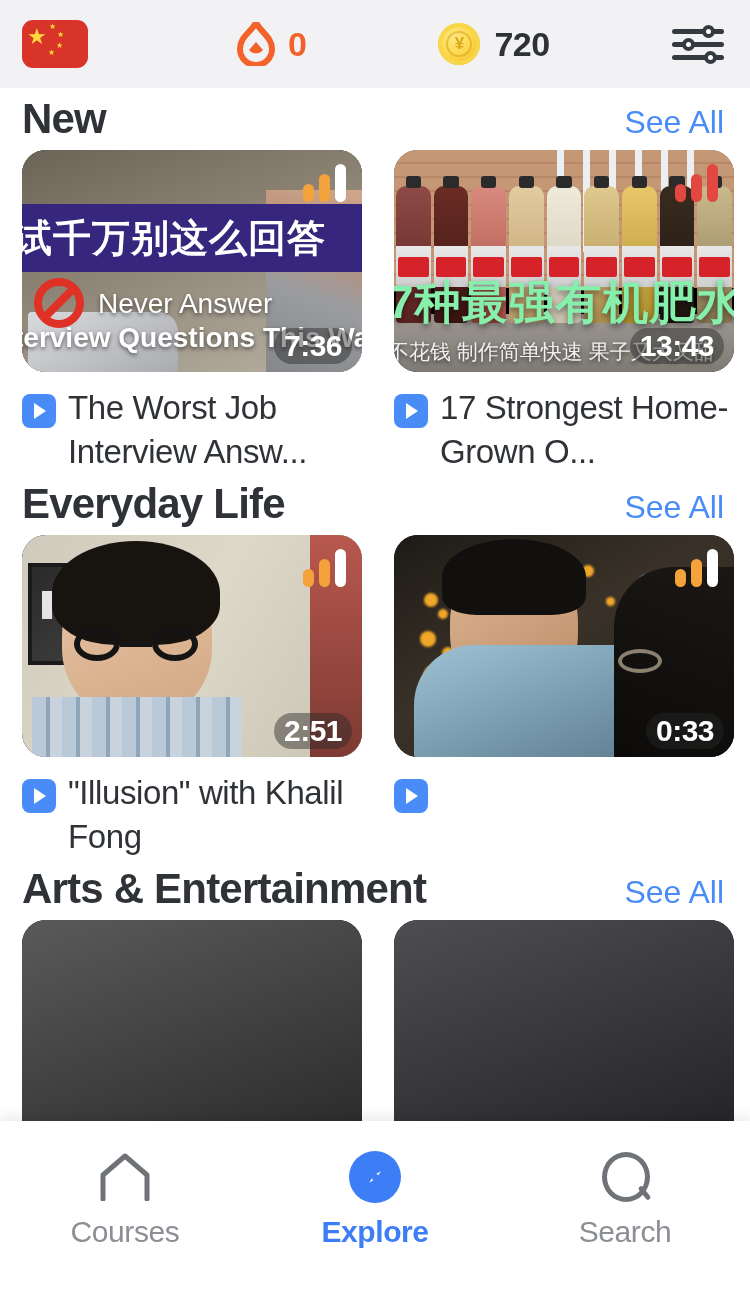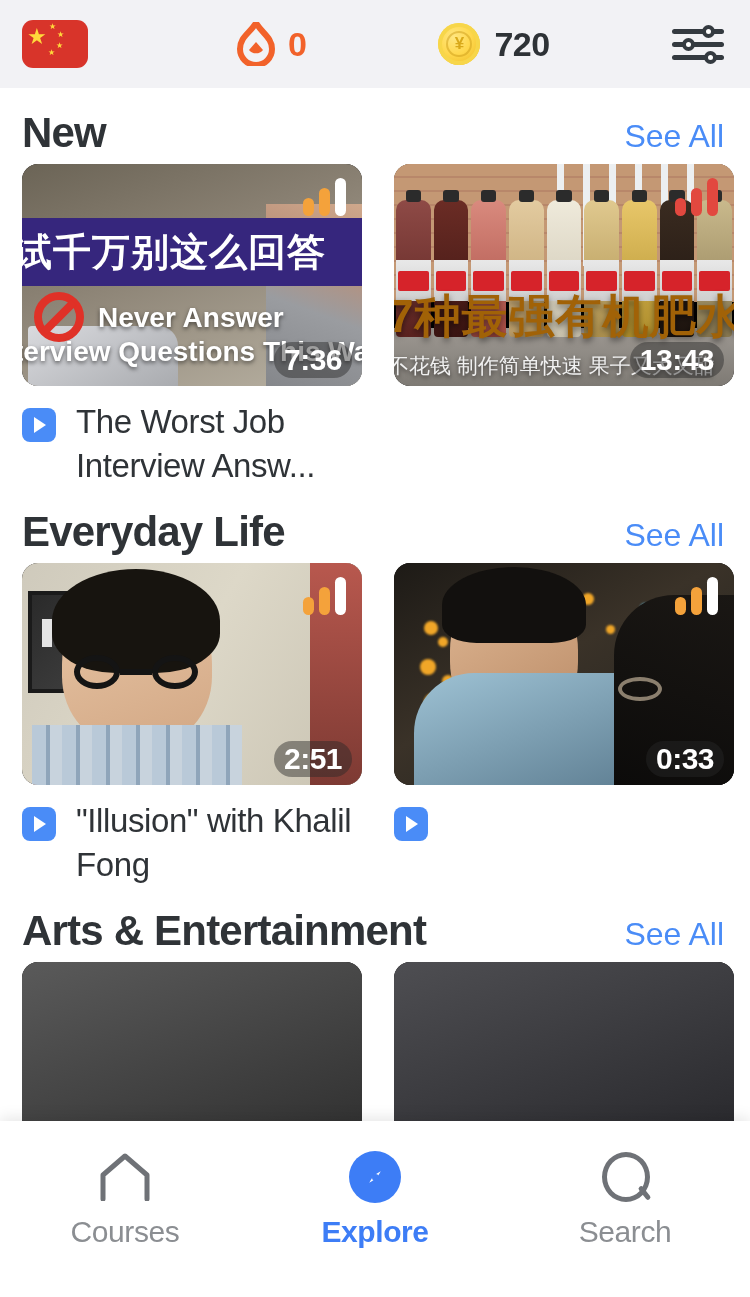--- a/index.html
+++ b/index.html
@@ -46,58 +46,58 @@
   .sl-row.r3 { top:31px; }
   .sl-knob { position:absolute; width:13px; height:13px; border-radius:50%;
     background:#fff; border:4px solid #343a40; }
   .sl-knob.k1 { top:1px; left:30px; }
   .sl-knob.k2 { top:14px; left:10px; }
   .sl-knob.k3 { top:27px; left:32px; }
 
   
   .content { position:absolute; top:88px; left:0; width:750px; height:1033px; background:#fff; overflow:hidden; }
 
-  .section { margin-top:14px; }
+  .section { }
   .sec-head { display:flex; align-items:baseline; justify-content:space-between;
     padding:0 26px 0 22px; height:62px; }
   .sec-title { font-size:42px; font-weight:bold; color:#2f3337; letter-spacing:-0.8px; line-height:62px; }
   .see-all { font-size:32px; font-weight:normal; color:#4a8cf7; line-height:62px; }
 
   .row { display:flex; gap:32px; padding-left:22px; }
   .card { width:340px; flex:0 0 auto; }
 
-  .thumb { width:340px; height:222px; border-radius:16px; position:relative;
+  .thumb { width:340px; height:222px; border-radius:24px; position:relative;
     overflow:hidden; background:#000; }
   .thumb-img { position:absolute; inset:0; }
 
   .bars { position:absolute; top:14px; right:16px; display:flex; align-items:flex-end; gap:5px; z-index:6; }
   .bar { width:11px; border-radius:6px; }
   .bar.b1 { height:18px; } .bar.b2 { height:28px; } .bar.b3 { height:38px; }
 
   .dur { position:absolute; right:10px; bottom:8px; z-index:6;
     font-size:30px; font-weight:bold; color:#fff; padding:1px 10px;
     background:rgba(40,40,40,.45); border-radius:18px; letter-spacing:-0.5px; }
 
-  .card-title { display:flex; gap:20px; padding-top:14px; }
+  .card-title { display:flex; gap:12px; padding-top:14px; }
   .play { width:34px; height:34px; border-radius:8px; background:#4a8cf7;
     flex:0 0 auto; position:relative; margin-top:8px; }
   .play::after { content:""; position:absolute; left:12px; top:9px;
     border-left:12px solid #fff; border-top:8px solid transparent; border-bottom:8px solid transparent; }
   .ttext { font-size:33px; color:#2f3337; line-height:1.32; letter-spacing:-0.4px; }
 
   
   .t1 { background:linear-gradient(160deg,#6b6456 0%,#8a8173 40%,#b9b2a3 100%); }
   .t1-banner { position:absolute; left:-8px; top:54px; width:348px; height:68px;
     background:#36267d; display:flex; align-items:center; }
   .t1-banner span { font-size:38px; font-weight:bold; color:#fff; white-space:nowrap; letter-spacing:1px; }
   .t1-noentry { position:absolute; left:12px; top:128px; width:50px; height:50px;
     border-radius:50%; border:8px solid #e03127; }
   .t1-noentry::after { content:""; position:absolute; left:-4px; top:13px; width:42px; height:8px;
     background:#e03127; transform:rotate(-45deg); }
-  .t1-l1 { position:absolute; left:68px; top:138px; font-size:28px; font-weight:bold; color:#fff;
+  .t1-l1 { position:absolute; left:68px; top:138px; font-size:28px; font-weight:normal; color:#fff;
     text-shadow:0 2px 4px rgba(0,0,0,.55); white-space:nowrap;padding-left:8px; }
   .t1-l2 { position:absolute; left:-8px; top:172px; font-size:28px; font-weight:bold; color:#fff;
     text-shadow:0 2px 4px rgba(0,0,0,.55); white-space:nowrap; }
   .t1-person { position:absolute; right:0; top:40px; width:96px; height:182px;
     background:linear-gradient(200deg,#cfa88c 0%,#b9907a 30%,#9a9ca0 58%,#85878b 100%); }
   .t1-lap { position:absolute; left:6px; bottom:0; width:150px; height:60px;
     background:linear-gradient(150deg,#d9dade,#a9abaf); border-radius:4px 20px 0 0; }
 
   .t2 { background:linear-gradient(180deg,#caa88c 0%,#d8c2a4 30%,#b8ad9a 75%,#8d8madd 100%); }
   .t2-wall { position:absolute; inset:0 0 38% 0; background:
@@ -109,21 +109,21 @@
     display:flex; gap:3px; padding:0 2px; }
   .btl { flex:1; border-radius:10px 10px 4px 4px; position:relative; }
   .btl::before { content:""; position:absolute; left:28%; top:-10px; width:44%; height:12px;
     background:#2b2b2b; border-radius:3px; }
   .btl-label { position:absolute; left:0; right:0; top:44%; height:30%;
     background:linear-gradient(180deg,#e8e8e8,#cfcfcf); }
   .btl-label::after { content:""; position:absolute; left:6%; right:6%; top:26%; height:48%;
     background:#d6232a; border-radius:2px; }
   .t2-ground { position:absolute; left:0; right:0; bottom:0; height:26%;
     background:linear-gradient(180deg,#9d9892,#7e7a74); }
-  .t2-big { position:absolute; left:-6px; bottom:38px; font-size:46px; font-weight:bold; color:#a16207;
+  .t2-big { position:absolute; left:-6px; bottom:38px; font-size:46px; font-weight:bold; color:#86efac;
     text-shadow:0 3px 6px rgba(0,0,0,.5); white-space:nowrap; letter-spacing:1px; }
   .t2-sub { position:absolute; left:-6px; bottom:6px; font-size:21px; color:#f0f0f0;
     text-shadow:0 2px 4px rgba(0,0,0,.6); white-space:nowrap; }
 
   .t3 { background:linear-gradient(120deg,#cfcabc 0%,#ddd8c8 48%,#c9c3b2 100%); }
   .t3-frame { position:absolute; left:6px; top:28px; width:150px; height:102px;
     background:linear-gradient(135deg,#2a2a2a,#4a4a4a); border:4px solid #1a1a1a; }
   .t3-frame::after { content:""; position:absolute; left:10px; top:24px; right:10px; height:28px;
     background:repeating-linear-gradient(90deg,#e4e4e4 0 10px,#3a3a3a 10px 18px); }
   .t3-head { position:absolute; left:40px; top:24px; width:150px; height:160px;
@@ -306,20 +306,24 @@
               <div class="t2-big">7种最强有机肥水</div>
               <div class="t2-sub">不花钱  制作简单快速  果子又大又甜</div>
             </div>
             <div class="bars">
               <span class="bar b1" style="background:#e2483f"></span>
               <span class="bar b2" style="background:#e2483f"></span>
               <span class="bar b3" style="background:#e2483f"></span>
             </div>
             <div class="dur">13:43</div>
           </div>
+          <div class="card-title">
+            <span class="play"></span>
+            <span class="ttext">17 Strongest Home-Grown O...</span>
+          </div>
         </div>
 
       </div>
     </div>
 
     <div class="section">
       <div class="sec-head">
         <span class="sec-title">Everyday Life</span>
         <span class="see-all">See All</span>
       </div>

